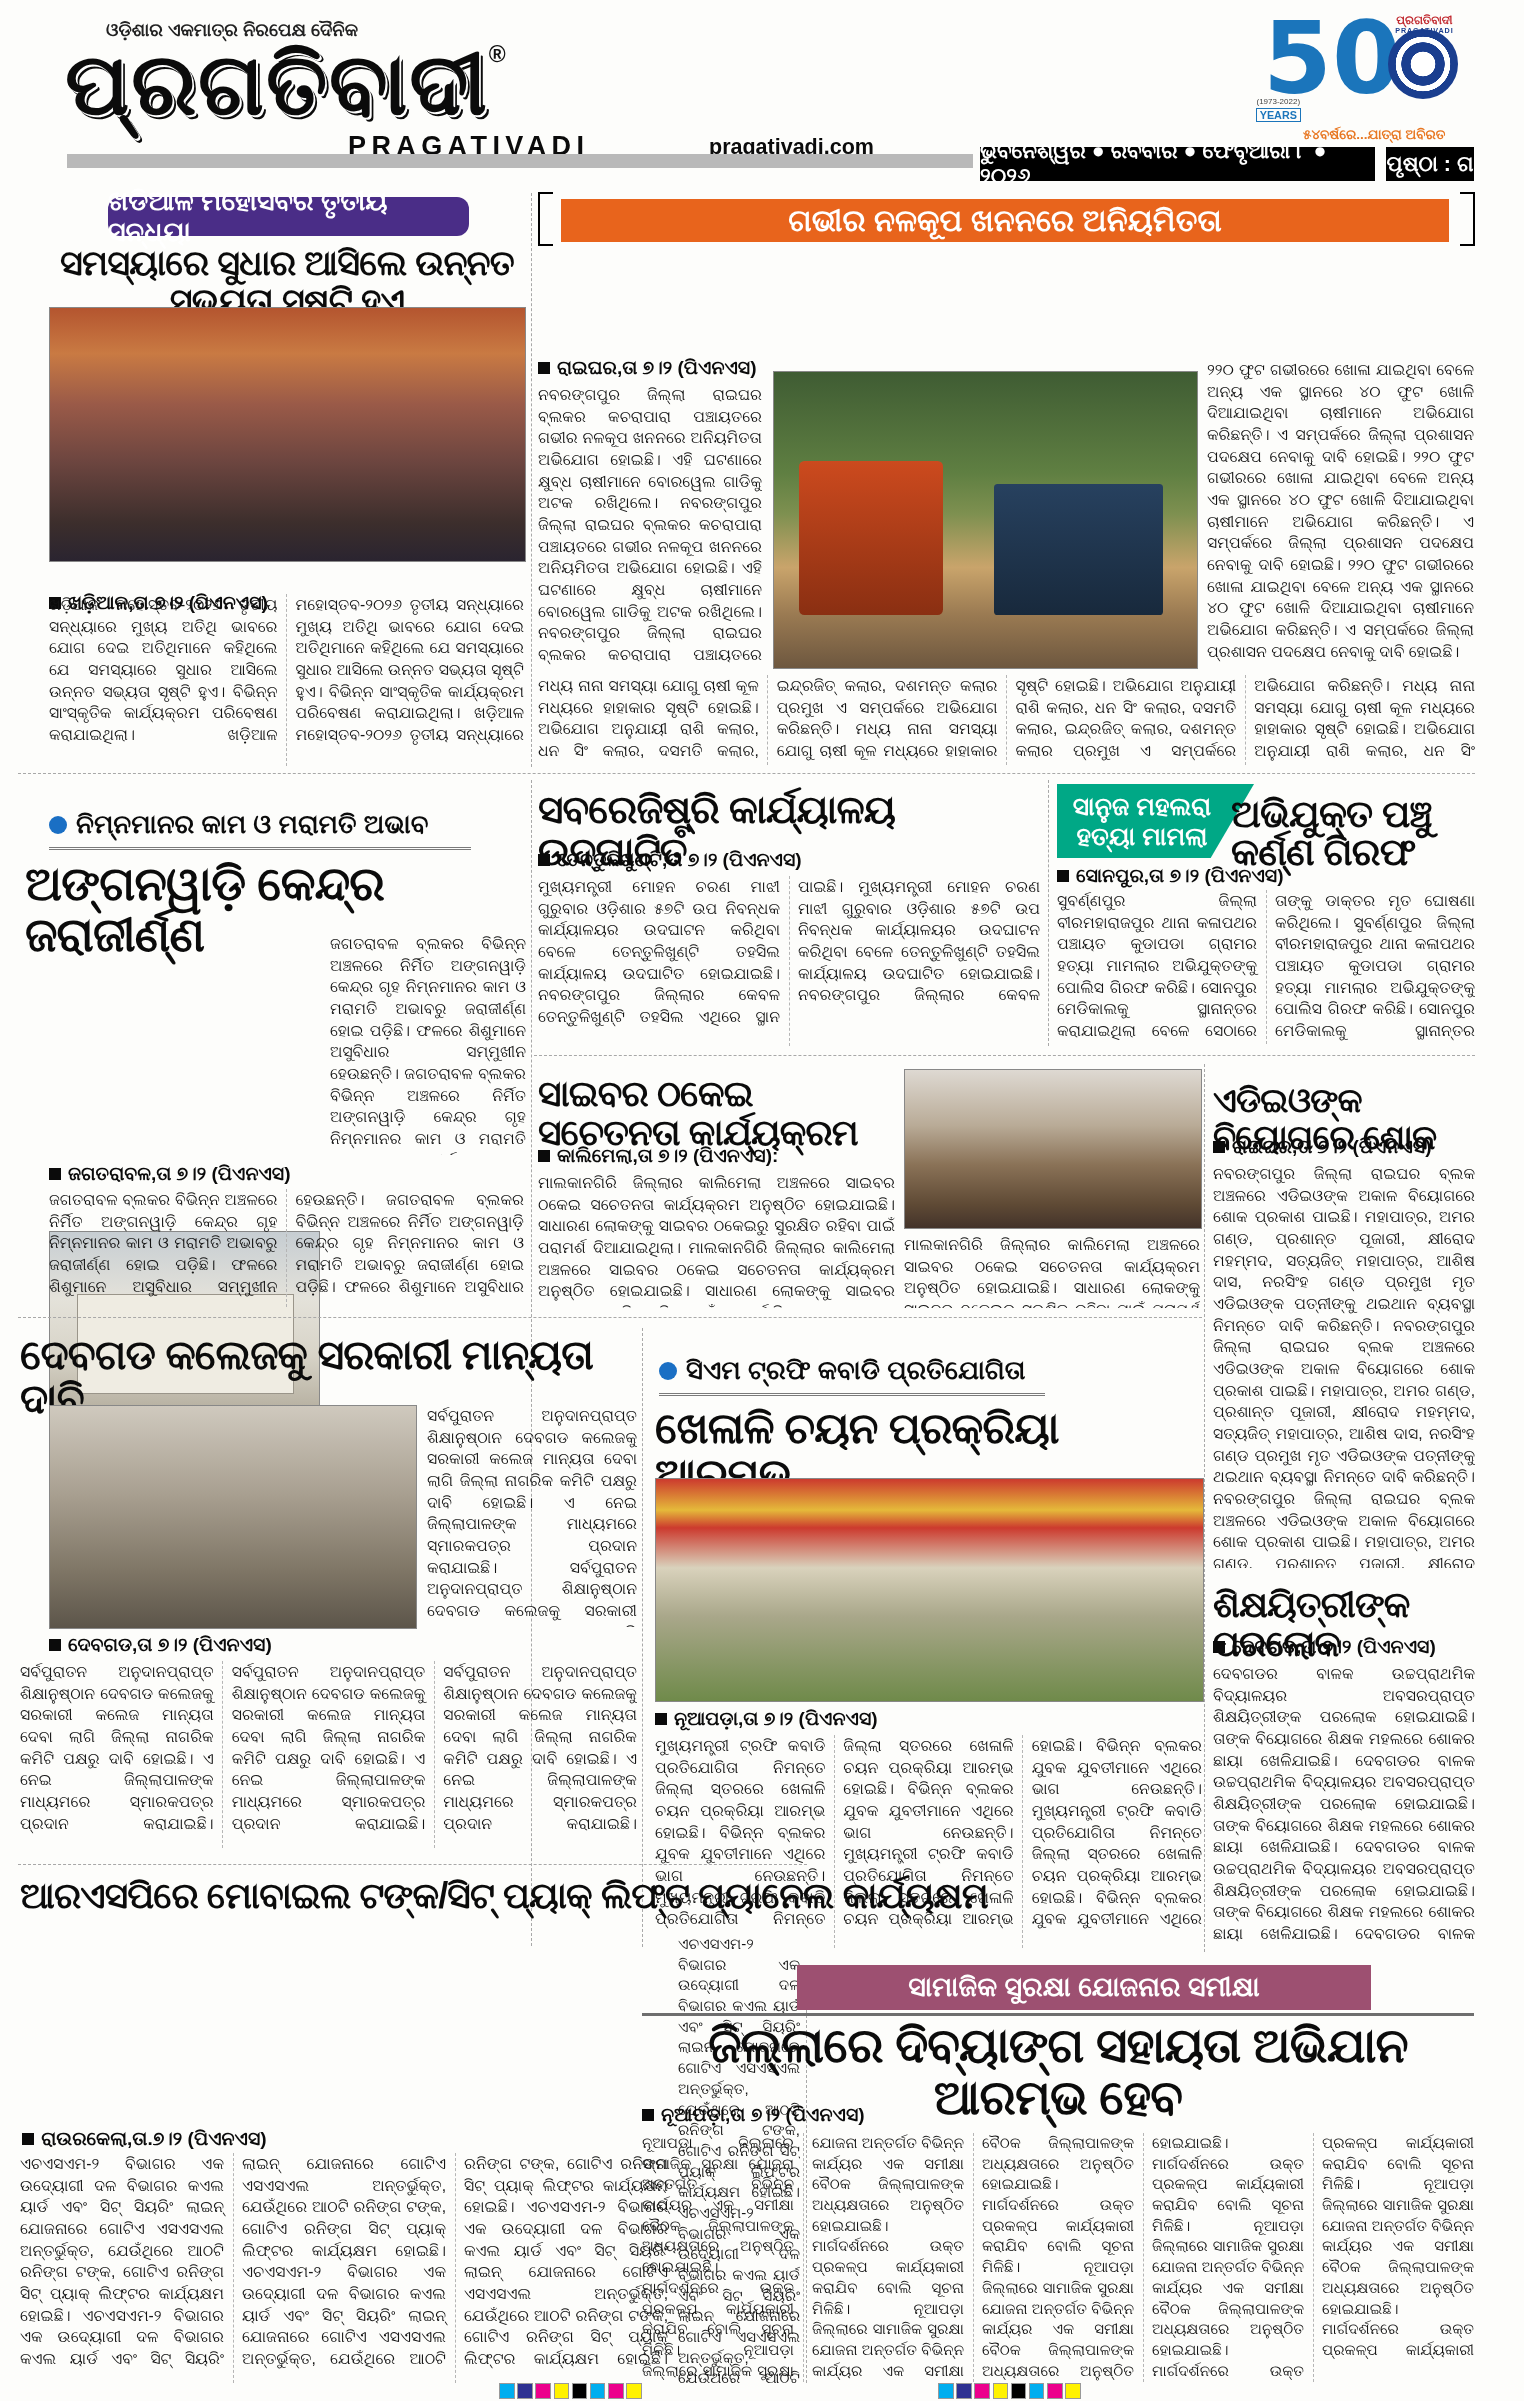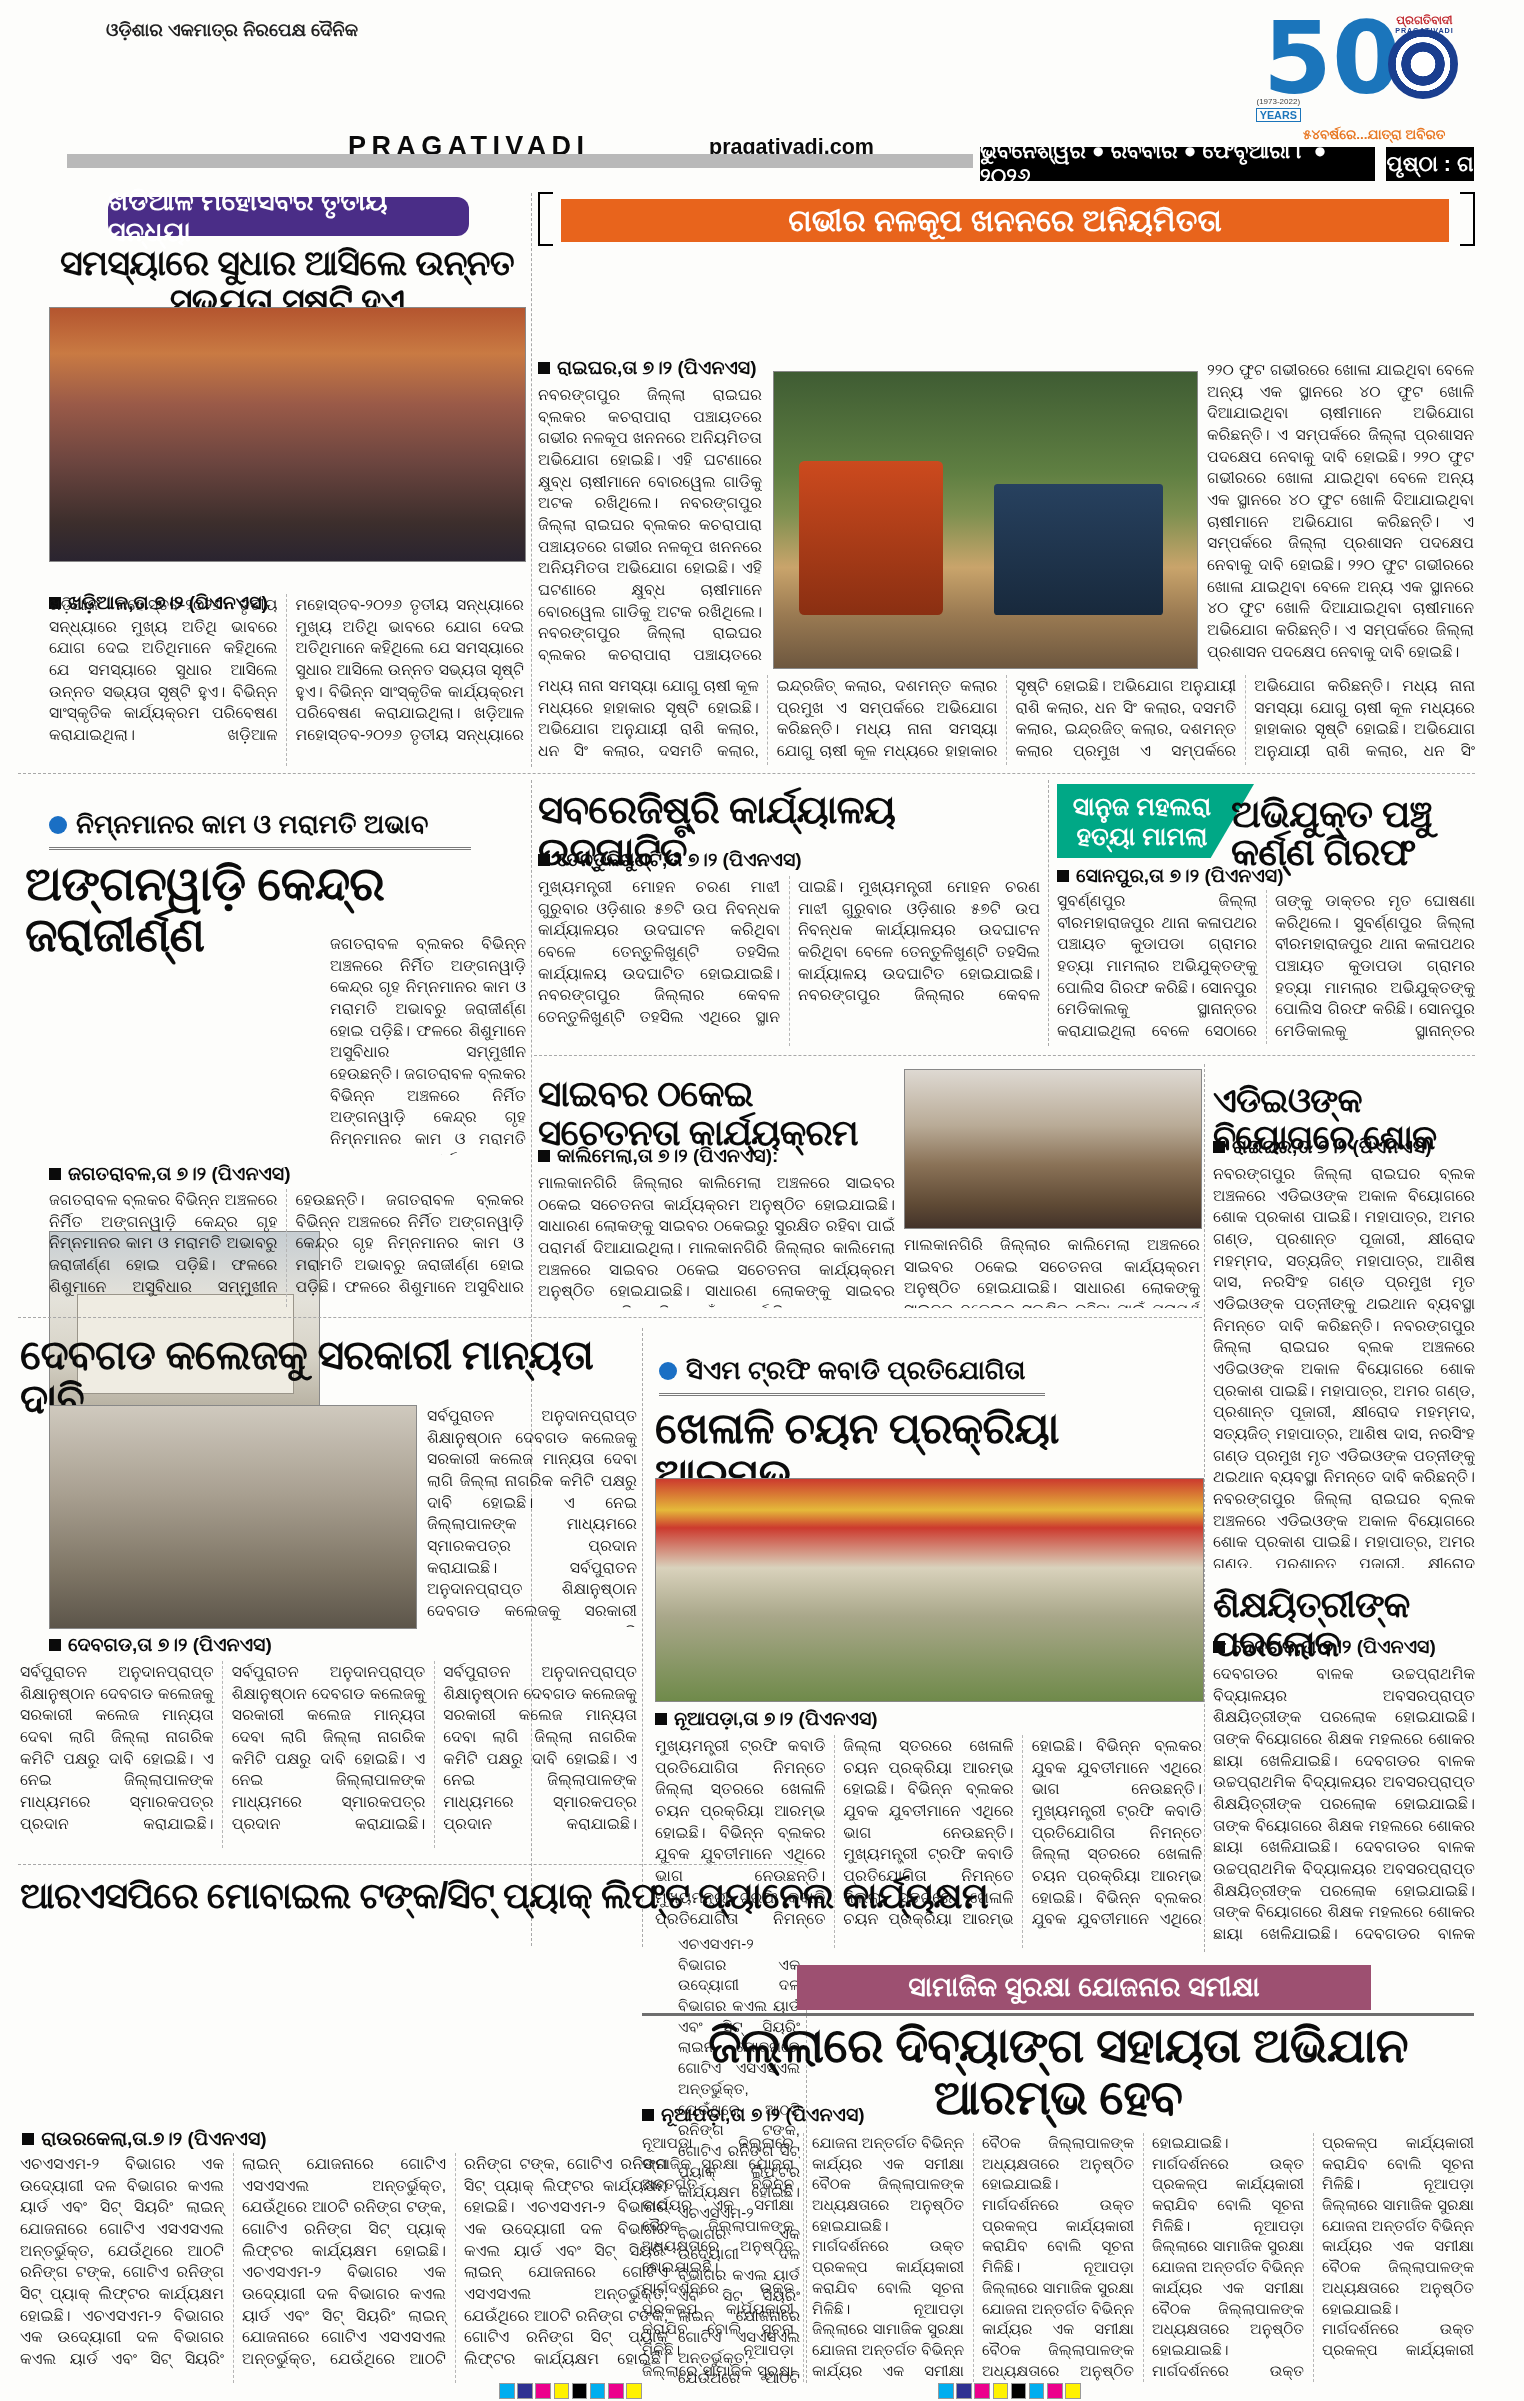--- a/index.html
+++ b/index.html
@@ -63,20 +63,23 @@
   .cmyk span{width:13.5px;height:13.5px;display:block;border:0.9px solid #999;}
 </style>
 </head>
 <body>
 
 <div id="page">
 
   <div class="abs" style="left:106px;top:20px;">
     <span class="mast-tagline">ଓଡ଼ିଶାର ଏକମାତ୍ର ନିରପେକ୍ଷ ଦୈନିକ</span>
   </div>
+  <div class="abs" style="left:65px;top:41px;">
+    <span class="mast-logo">ପ୍ରଗତିବାଦୀ</span><span style="font-size:23px;font-weight:bold;vertical-align:top;">®</span>
+  </div>
   <div class="abs" style="left:348px;top:131px;">
     <span class="mast-logo-en">PRAGATIVADI</span>
   </div>
   <div class="abs" style="left:709px;top:135px;">
     <span class="mast-site">pragativadi.com</span>
   </div>
 
   <div class="abs jub" style="left:1263px;top:14.4px;">
     <span class="jub-50">50</span>
     <span class="jub-emblem"></span>

